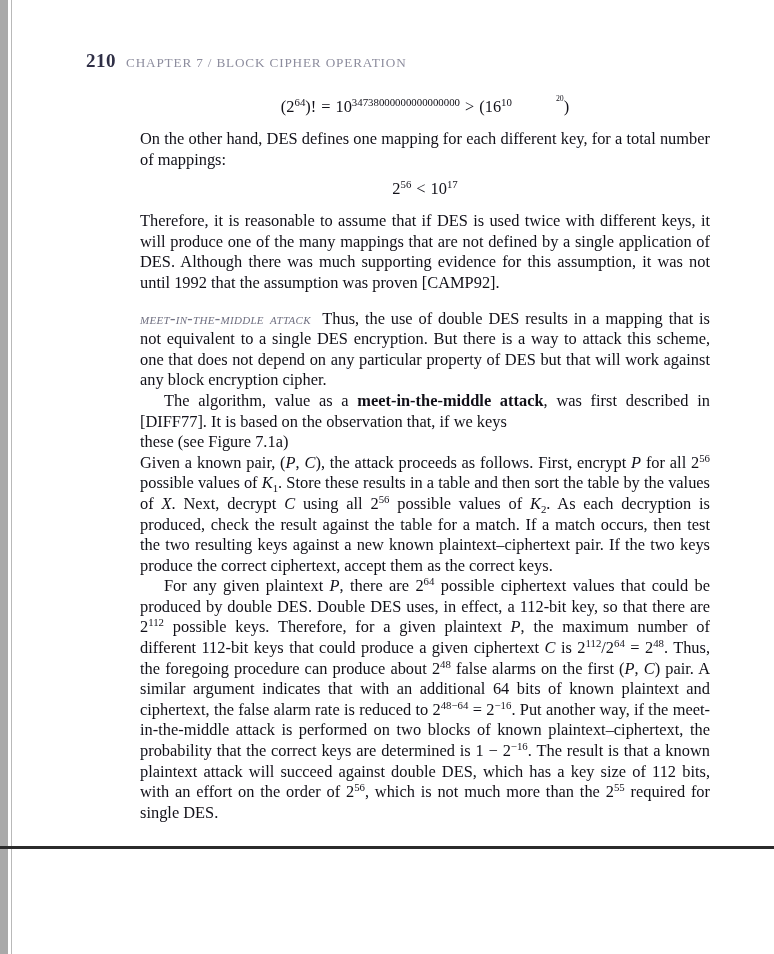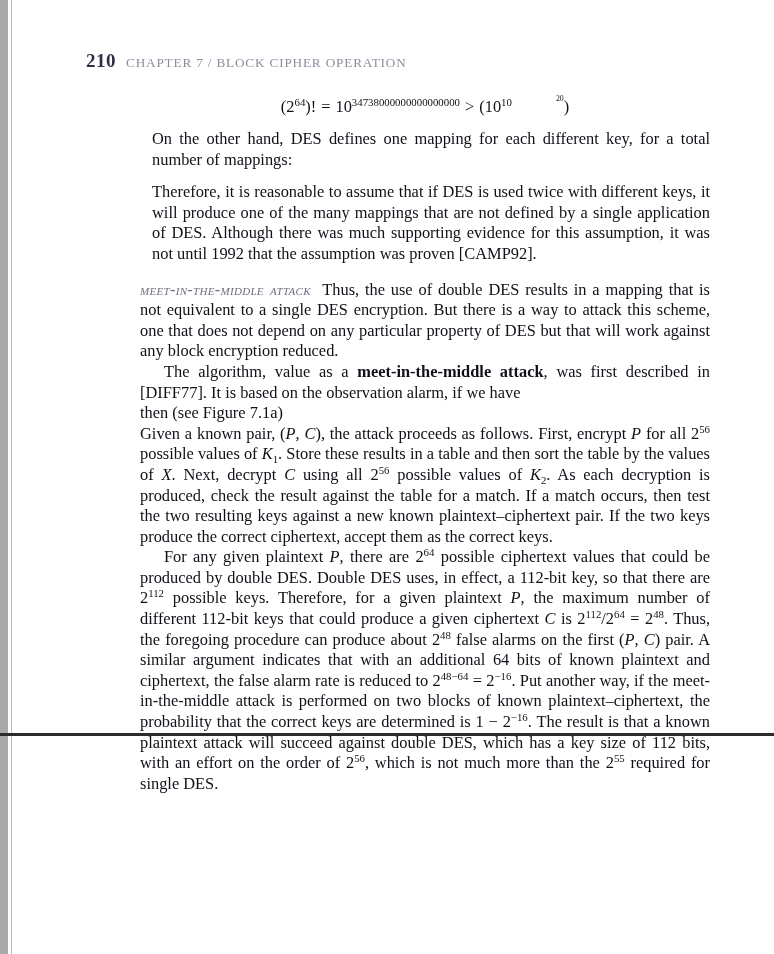--- a/index.html
+++ b/index.html
@@ -10,21 +10,21 @@
   body {
     width: 774px;
     height: 954px;
     overflow: hidden;
     font-family: "Liberation Serif", "DejaVu Serif", serif;
     color: #1a1a1a;
   }
   #page {
     position: relative;
     width: 774px;
-    height: 736px;
+    height: 849px;
     background: #ffffff;
     box-sizing: border-box;
   }
   
   #gutter {
     position: absolute;
     left: 0; top: 0;
     width: 8px; height: 954px;
     background: #a9a9a9;
   }
@@ -78,21 +78,21 @@
   p.para {
     margin: 0 0 0 0;
     font-size: 16.4px;
     line-height: 20.6px;
     text-align: justify;
     text-justify: inter-word;
     hyphens: none;
     color: #111018;
   }
   p.para.gap      { margin-top: 15px; }
-  p.para.gap-sm   { margin-top: 12px; margin-left: 12px; }
+  p.para.gap-sm   { margin-top: 12px; }
   p.para.tight    { margin-top: 0px; }
   p.para.indent   { text-indent: 24px; }
 
   .eqn {
     font-size: 16.4px;
     text-align: center;
     margin: 9px 0 9px 0;
     line-height: 20px;
     white-space: nowrap;
     color: #111018;
@@ -134,33 +134,34 @@
 
   <div id="content">
 
     <div class="runhead">
       <span class="folio">210</span><span class="chaptitle">CHAPTER 7 / BLOCK CIPHER OPERATION</span>
     </div>
 
     <div class="body-col">
 
 
-      <div class="eqn"><span>(2</span><sup>64</sup><span>)!</span><span class="op">=</span><span>10</span><sup>34738000000000000000</sup><span class="op">&gt;</span><span>(10</span><sup><span>10</span><span class="sub2">20</span></sup><span>)</span></div>
+      <div class="eqn"><span>(2</span><sup>64</sup><span>)!</span><span class="op">=</span><span>10</span><sup>34738000000000000000</sup><span class="op">&gt;</span><span>(16</span><sup><span>10</span><span class="sub2">20</span></sup><span>)</span></div>
 
       <p class="para gap-sm">On the other hand, DES defines one mapping for each different key, for a total number of mappings:</p>
 
+      <div class="eqn"><span>2</span><sup>56</sup><span class="op">&lt;</span><span>10</span><sup>17</sup></div>
 
       <p class="para gap-sm">Therefore, it is reasonable to assume that if DES is used twice with different keys, it will produce one of the many mappings that are not defined by a single application of DES. Although there was much supporting evidence for this assumption, it was not until 1992 that the assumption was proven [CAMP92].</p>
 
-      <p class="para gap"><span class="runin">Meet-in-the-Middle Attack</span>&nbsp; <span>Thus, the use of double DES results in a mapping that is not equivalent to a single DES encryption. But there is a way to attack this scheme, one that does not depend on any particular property of DES but that will work against any block encryption reduced.</span></p>
+      <p class="para gap"><span class="runin">Meet-in-the-Middle Attack</span>&nbsp; <span>Thus, the use of double DES results in a mapping that is not equivalent to a single DES encryption. But there is a way to attack this scheme, one that does not depend on any particular property of DES but that will work against any block encryption cipher.</span></p>
 
-      <p class="para indent tight"><span>The algorithm, value as a </span><span class="bd">meet-in-the-middle attack</span><span>, was first described in [DIFF77]. It is based on the observation alarm, if we have</span></p>
+      <p class="para indent tight"><span>The algorithm, value as a </span><span class="bd">meet-in-the-middle attack</span><span>, was first described in [DIFF77]. It is based on the observation that, if we keys</span></p>
 
 
-      <p class="para">then (see Figure 7.1a)</p>
+      <p class="para">these (see Figure 7.1a)</p>
 
 
       <p class="para"><span>Given a known pair, (</span><span class="it">P</span><span>, </span><span class="it">C</span><span>), the attack proceeds as follows. First, encrypt </span><span class="it">P</span><span> for all 2</span><sup>56</sup><span> possible values of </span><span class="it">K</span><sub>1</sub><span>. Store these results in a table and then sort the table by the values of </span><span class="it">X</span><span>. Next, decrypt </span><span class="it">C</span><span> using all 2</span><sup>56</sup><span> possible values of </span><span class="it">K</span><sub>2</sub><span>. As each decryption is produced, check the result against the table for a match. If a match occurs, then test the two resulting keys against a new known plaintext–ciphertext pair. If the two keys produce the correct ciphertext, accept them as the correct keys.</span></p>
 
       <p class="para indent tight"><span>For any given plaintext </span><span class="it">P</span><span>, there are 2</span><sup>64</sup><span> possible ciphertext values that could be produced by double DES. Double DES uses, in effect, a 112-bit key, so that there are 2</span><sup>112</sup><span> possible keys. Therefore, for a given plaintext </span><span class="it">P</span><span>, the maximum number of different 112-bit keys that could produce a given ciphertext </span><span class="it">C</span><span> is 2</span><sup>112</sup><span>/2</span><sup>64</sup><span> = 2</span><sup>48</sup><span>. Thus, the foregoing procedure can produce about 2</span><sup>48</sup><span> false alarms on the first (</span><span class="it">P</span><span>, </span><span class="it">C</span><span>) pair. A similar argument indicates that with an additional 64 bits of known plaintext and ciphertext, the false alarm rate is reduced to 2</span><sup>48−64</sup><span> = 2</span><sup>−16</sup><span>. Put another way, if the meet-in-the-middle attack is performed on two blocks of known plaintext–ciphertext, the probability that the correct keys are determined is 1 − 2</span><sup>−16</sup><span>. The result is that a known plaintext attack will succeed against double DES, which has a key size of 112 bits, with an effort on the order of 2</span><sup>56</sup><span>, which is not much more than the 2</span><sup>55</sup><span> required for single DES.</span></p>
 
     </div>
   </div>
 
   <div id="bottom-rule"></div>

